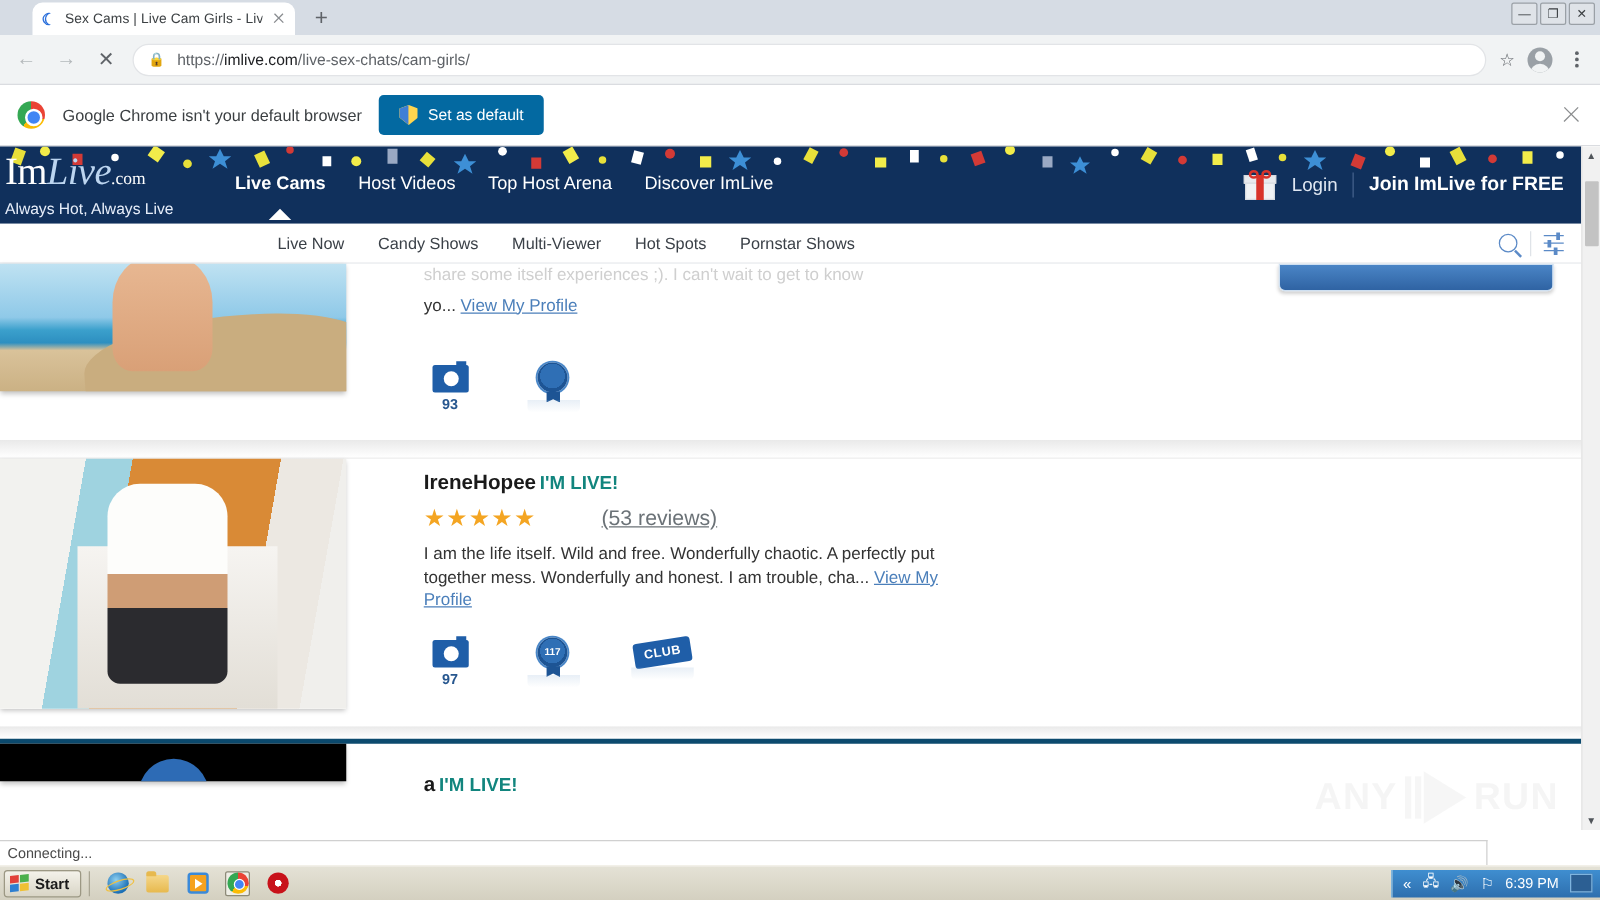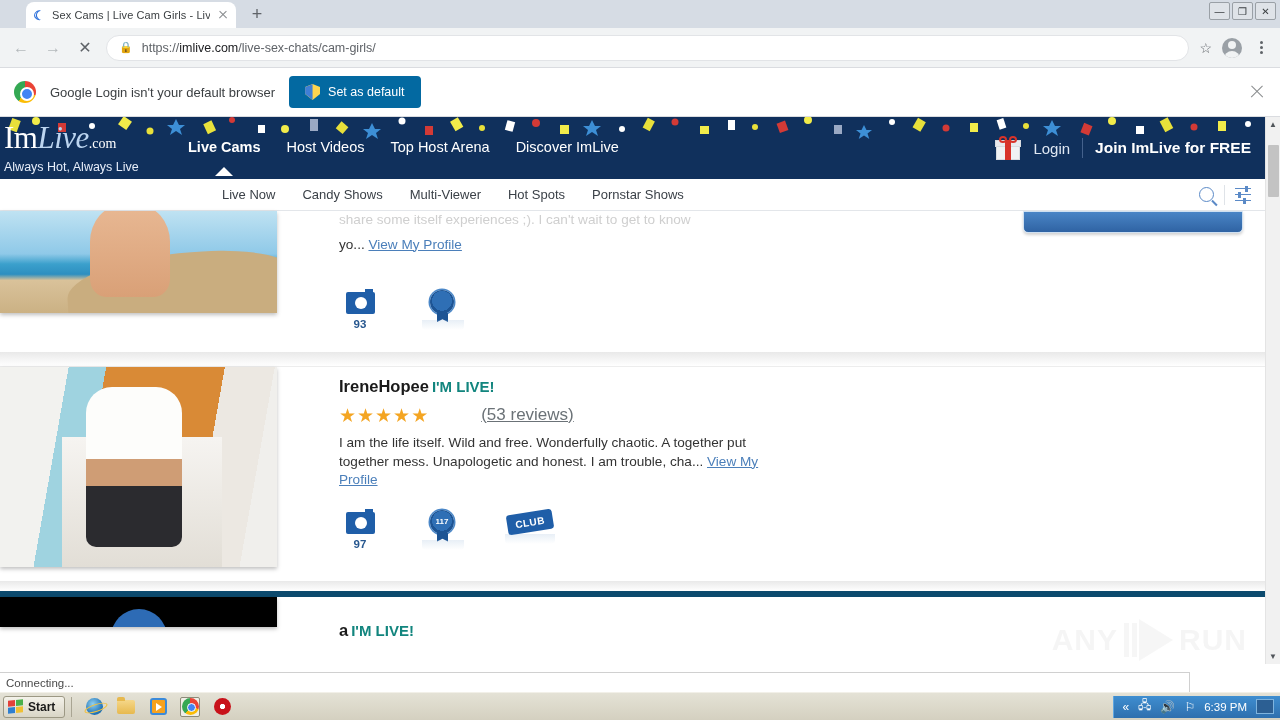--- a/index.html
+++ b/index.html
@@ -405,21 +405,21 @@
     <div class="avatarbtn"></div>
     <div class="kebab">
         <i></i>
         <i></i>
         <i></i>
       </div>
   </div>
 
   <div class="infobar">
     <div class="chrome-logo"></div>
-    <div class="infobar-text">Google Login isn't your default browser</div>
+    <div class="infobar-text">Google Chrome isn't your default browser</div>
     <div class="set-default">
       <span class="shield-ico"></span>
       <span>Set as default</span>
     </div>
     <div class="infobar-close"></div>
   </div>
 
   <div class="viewport">
     <div class="page">
 
@@ -559,21 +559,21 @@
         </div>
         <div class="info-col">
           <div>
             <span class="host-name">IreneHopee</span><span class="live-flag">I'M LIVE!</span>
           </div>
           <div class="stars-row">
             <span class="stars">★★★★★</span>
             <a class="reviews" href="#">(53 reviews)</a>
           </div>
           <div class="desc">
-            <span>I am the life itself. Wild and free. Wonderfully chaotic. A together put together mess. Unapologetic and honest. I am trouble, cha...</span>
+            <span>I am the life itself. Wild and free. Wonderfully chaotic. A perfectly put together mess. Wonderfully and honest. I am trouble, cha...</span>
             <a class="profile-link" href="#">View My Profile</a>
           </div>
           <div class="badges">
             <div class="badge">
               <div class="cam-ico"></div>
               <div class="cam-count">97</div>
             </div>
             <div class="badge">
               <div class="ribbon-ico">
                 <div class="disc">
@@ -586,21 +586,21 @@
             <div class="badge" style="width:50px">
               <div class="club-ico">CLUB</div>
               <div class="badge-reflect"></div>
             </div>
           </div>
         </div>
       </div>
 
       <div class="divider-shadow" style="height:10px"></div>
 
-      <div class="listing" style="border-top:6px solid #0c4a6e;">
+      <div class="listing" style="border-top:4px solid #0c4a6e;">
         <div class="thumb-col">
           <div class="thumb dark">
             <span class="play"></span>
           </div>
         </div>
         <div class="info-col" style="padding-top:24px">
           <div>
             <span class="host-name">a</span><span class="live-flag">I'M LIVE!</span>
           </div>
         </div>

